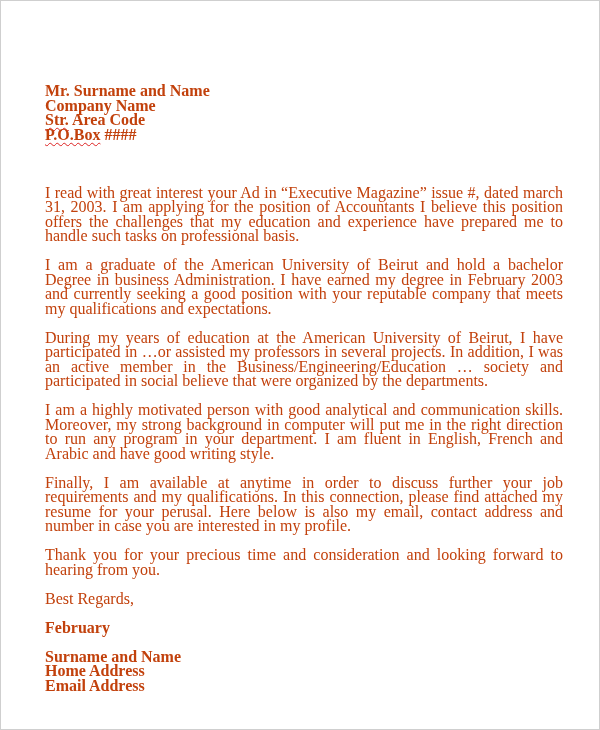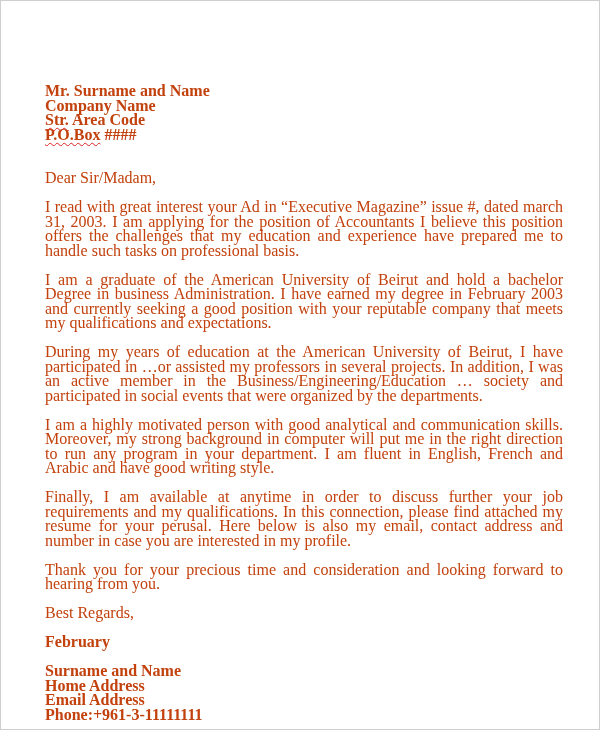--- a/index.html
+++ b/index.html
@@ -53,30 +53,29 @@
     <div class="block bold">
       <span class="line">Mr. Surname and Name</span>
       <span class="line">Company Name</span>
       <span class="line"><span class="spell">Str.</span><span> Area Code</span></span>
       <span class="line"><span class="spell">P.O.Box</span><span> ####</span></span>
     </div>
 
     <div class="gap"></div>
     <div class="gap"></div>
 
-    <p class="para">Dear Sir/Madam,</p>
     <div class="gap"></div>
 
     <p class="para">I read with great interest your Ad in “Executive Magazine” issue #, dated march 31, 2003. I am applying for the position of Accountants I believe this position offers the challenges that my education and experience have prepared me to handle such tasks on professional basis.</p>
     <div class="gap"></div>
 
     <p class="para">I am a graduate of the American University of Beirut and hold a bachelor Degree in business Administration. I have earned my degree in February 2003 and currently seeking a good position with your reputable company that meets my qualifications and expectations.</p>
     <div class="gap"></div>
 
-    <p class="para">During my years of education at the American University of Beirut, I have participated in …or assisted my professors in several projects. In addition, I was an active member in the Business/Engineering/Education … society and participated in social events that were organized by the departments.</p>
+    <p class="para">During my years of education at the American University of Beirut, I have participated in …or assisted my professors in several projects. In addition, I was an active member in the Business/Engineering/Education … society and participated in social believe that were organized by the departments.</p>
     <div class="gap"></div>
 
     <p class="para">I am a highly motivated person with good analytical and communication skills. Moreover, my strong background in computer will put me in the right direction to run any program in your department. I am fluent in English, French and Arabic and have good writing style.</p>
     <div class="gap"></div>
 
     <p class="para">Finally, I am available at anytime in order to discuss further your job requirements and my qualifications. In this connection, please find attached my resume for your perusal. Here below is also my email, contact address and number in case you are interested in my profile.</p>
     <div class="gap"></div>
 
     <p class="para">Thank you for your precious time and consideration and looking forward to hearing from you.</p>
     <div class="gap"></div>
@@ -84,17 +83,16 @@
     <p class="para">Best Regards,</p>
     <div class="gap"></div>
 
     <p class="para bold">February</p>
     <div class="gap"></div>
 
     <div class="block bold">
       <span class="line">Surname and Name</span>
       <span class="line">Home Address</span>
       <span class="line">Email Address</span>
-      <span class="line">Phone:+961-3-11111111</span>
     </div>
 
   </div>
 </div>
 
 </body></html>

